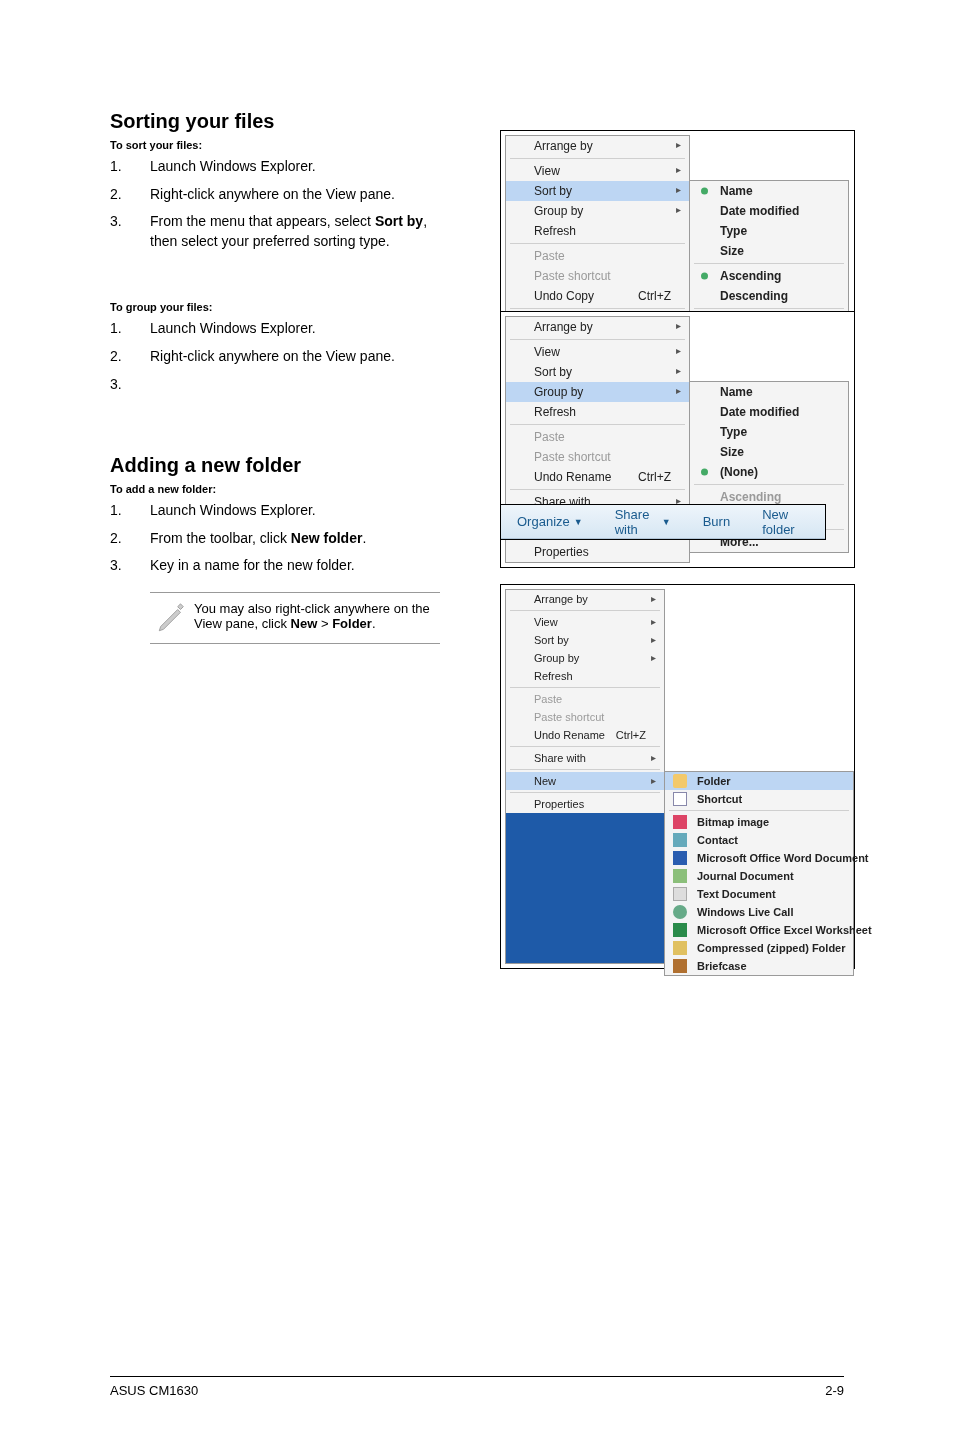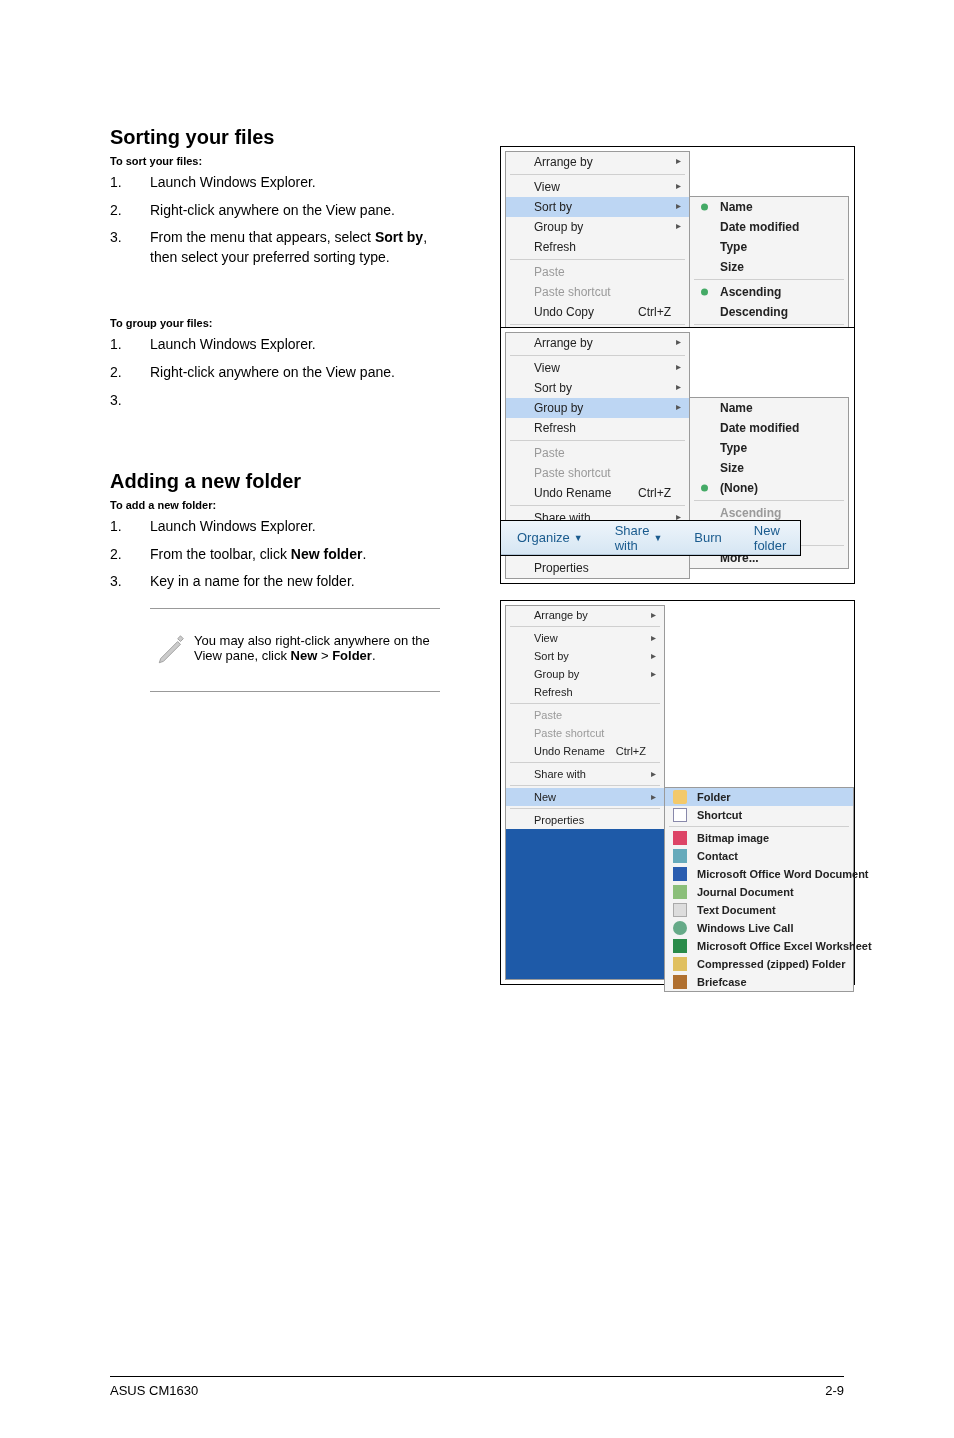--- a/index.html
+++ b/index.html
@@ -24,21 +24,21 @@
   .steps { margin-left: 0; }
   .step {
     display: flex;
     font-size: 14px;
     line-height: 1.4;
     margin-bottom: 8px;
     max-width: 340px;
   }
   .step .num { width: 40px; flex-shrink: 0; }
   .step .txt b { font-weight: bold; }
-  .section { margin-bottom: 50px; position: relative; margin-top: 16px; }
+  .section { margin-bottom: 50px; position: relative; }
   
   .shot {
     position: absolute;
     border: 1px solid #000;
     background: #fff;
     font-family: "Segoe UI", Tahoma, sans-serif;
     font-size: 12px;
     color: #222;
   }
   .ctx-menu { background: #f4f4f4; border: 1px solid #9a9a9a; }
@@ -101,21 +101,21 @@
   .ic-zip { background: #e0c060; }
   .ic-brief { background: #b07030; }
   
   .note-block {
     display: flex;
     border-top: 1px solid #999;
     border-bottom: 1px solid #999;
     width: 290px;
     margin-top: 16px;
     margin-left: 40px;
-    padding: 24px 0;
+    padding: 8px 0;
     font-size: 13px;
   }
   .pencil-icon {
     width: 44px; flex-shrink: 0;
     display: flex; justify-content: center;
     color: #bbb;
   }
   .footer {
     position: absolute;
     bottom: 40px;
@@ -267,21 +267,21 @@
     <div class="pencil-icon">
       <svg width="34" height="34" viewBox="0 0 24 24">
           <path fill="#ccc" stroke="#888" stroke-width="0.5" d="M3 21l3-1 12-12-2-2L4 18l-1 3zM16 4l2 2 2-2-2-2-2 2z"></path>
         </svg>
     </div>
     <div class="txt">
       <span>You may also right-click anywhere on the View pane, click </span><b>New</b><span> &gt; </span><b>Folder</b><span>.</span>
     </div>
   </div>
 
-  <div class="shot" style="left:390px; top:50px; width:301px;">
+  <div class="shot" style="left:390px; top:50px; width:326px;">
     <div class="toolbar-shot">
       <div class="titem">
           <span>Organize</span>
           <span class="chev">▼</span>
         </div>
       <div class="titem">
           <span>Share with</span>
           <span class="chev">▼</span>
         </div>
       <div class="titem">Burn</div>

